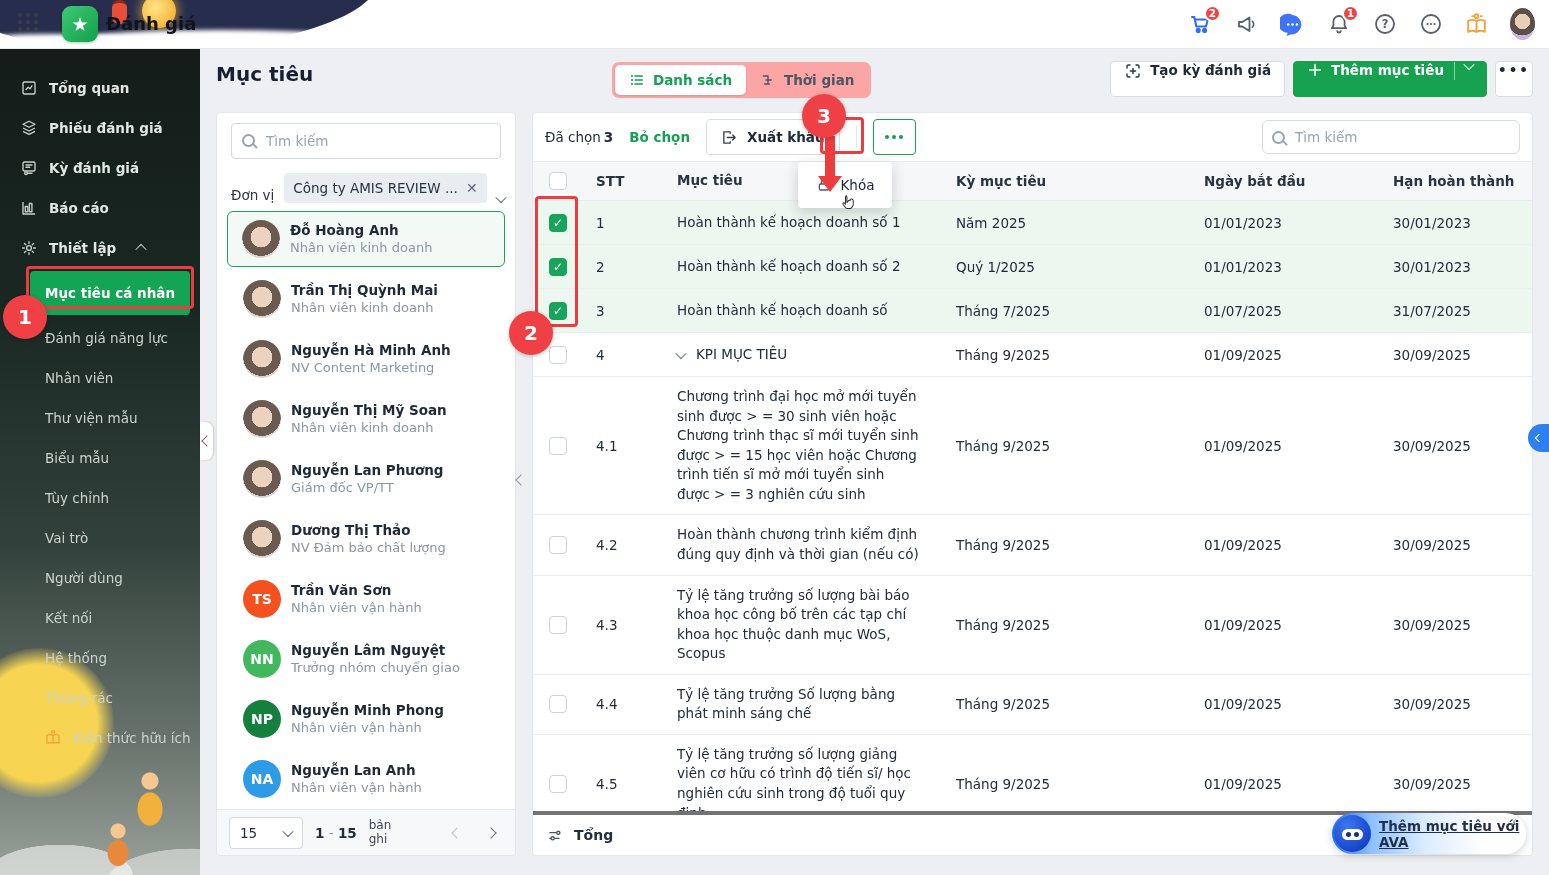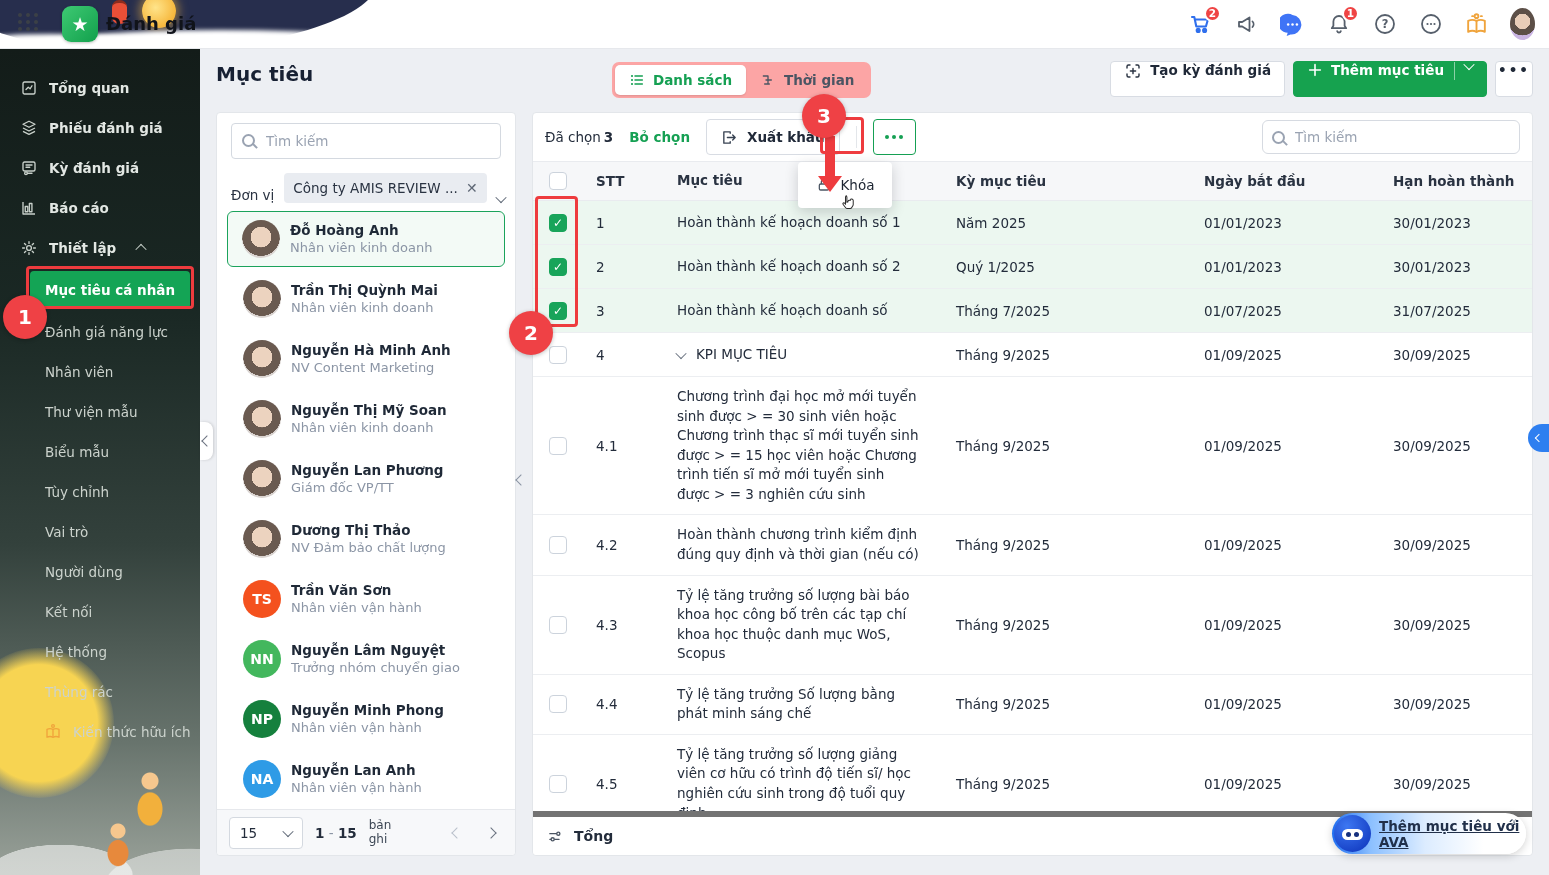--- a/index.html
+++ b/index.html
@@ -39,21 +39,21 @@
        radial-gradient(18px 24px at 150px 74px,#f2b03c 0 12px,transparent 13px),
        radial-gradient(14px 14px at 118px 96px,#f6c78e 0 7px,transparent 8px),
        radial-gradient(16px 20px at 118px 118px,#e7893c 0 10px,transparent 11px),
        radial-gradient(120px 50px at 60px 140px,rgba(255,255,255,.55) 0 60%,transparent 61%),
        radial-gradient(140px 60px at 190px 150px,rgba(255,255,255,.45) 0 60%,transparent 61%);}
   .side-list{position:absolute;left:0;top:20px;right:0;}
   .side-item{height:40px;display:flex;align-items:center;gap:11px;padding-left:20px;color:#e2e7e3;
              font-weight:600;font-size:13.5px;cursor:pointer;}
   .side-item .sicon{width:18px;height:18px;display:flex;align-items:center;justify-content:center;color:#c8d0ca;}
   .side-sub{height:40px;display:flex;align-items:center;padding-left:45px;color:#ccd3cd;font-size:13.5px;cursor:pointer;}
-  .side-sub.active{height:38px;margin:3px 10px 3px 30px;padding-left:15px;background:#14a455;border-radius:4px;
+  .side-sub.active{height:44px;margin:3px 10px 3px 30px;padding-left:15px;background:#14a455;border-radius:4px;
                    color:#fff;font-weight:bold;}
   .side-handle{position:absolute;left:200px;top:422px;width:13px;height:38px;background:#fff;border-radius:0 8px 8px 0;
                box-shadow:1px 0 3px rgba(0,0,0,.15);z-index:22;display:flex;align-items:center;justify-content:center;color:#6b7280;}
   
   .page-title{position:absolute;left:216px;top:62px;font-size:20px;font-weight:bold;color:#172033;z-index:5;}
   .tabs{position:absolute;left:612px;top:62px;height:36px;background:#fca5a5;border-radius:7px;padding:3px;
         display:flex;align-items:flex-start;z-index:5;box-sizing:border-box;}
   .tab{height:30px;display:flex;align-items:center;gap:8px;padding:0 14px;border-radius:5px;font-weight:600;color:#4b5563;cursor:pointer;}
   .tab.active{background:#fff;color:#15a053;box-shadow:0 1px 2px rgba(0,0,0,.12);}
   .hdr-actions{position:absolute;right:16px;top:61px;display:flex;gap:8px;z-index:5;}
@@ -117,21 +117,21 @@
   .cb{width:18px;height:18px;border:1.5px solid #ccd3dc;border-radius:4px;background:#fff;box-sizing:border-box;cursor:pointer;}
   .cb.checked{background:#18a45a;border-color:#18a45a;display:flex;align-items:center;justify-content:center;
               color:#fff;font-size:12px;font-weight:bold;}
   .c-stt{padding-left:13px;}
   .c-goal{padding:10px 22px 10px 30px;line-height:1.45;}
   .c-per{padding-left:13px;} .c-start{padding-left:11px;} .c-due{padding-left:10px;}
   .tbl-body{position:absolute;left:0;right:0;top:88px;bottom:44px;overflow:hidden;}
   .trow{border-bottom:1px solid #eceef1;min-height:43px;background:#fff;}
   .trow.checked{background:#ecf7f0;}
   .goal-flex{display:flex;align-items:center;gap:11px;}
-  .tbl-foot{position:absolute;left:0;right:0;bottom:0;height:44px;border-top:6px solid #737373;background:#fff;
+  .tbl-foot{position:absolute;left:0;right:0;bottom:0;height:44px;border-top:4px solid #737373;background:#fff;
             border-radius:0 0 4px 4px;display:flex;align-items:center;gap:10px;padding:0 14px;box-sizing:border-box;}
   .tbl-foot .lbl{font-weight:bold;font-size:14px;}
   
   .menu-khoa{position:absolute;left:798px;top:162px;width:94px;height:46px;background:#fff;border-radius:4px;
              box-shadow:0 4px 14px rgba(23,28,38,.2);display:flex;align-items:center;justify-content:center;gap:9px;
              z-index:40;color:#1b2330;cursor:pointer;}
   .cursor-hand{position:absolute;left:838px;top:192px;width:22px;height:22px;z-index:55;}
   
   .ann-box{position:absolute;border:3px solid #ee3b3e;border-radius:4px;z-index:50;pointer-events:none;box-sizing:border-box;}
   .ann-circle{position:absolute;width:44px;height:44px;border-radius:50%;background:#ef4145;color:#fff;font-weight:bold;

